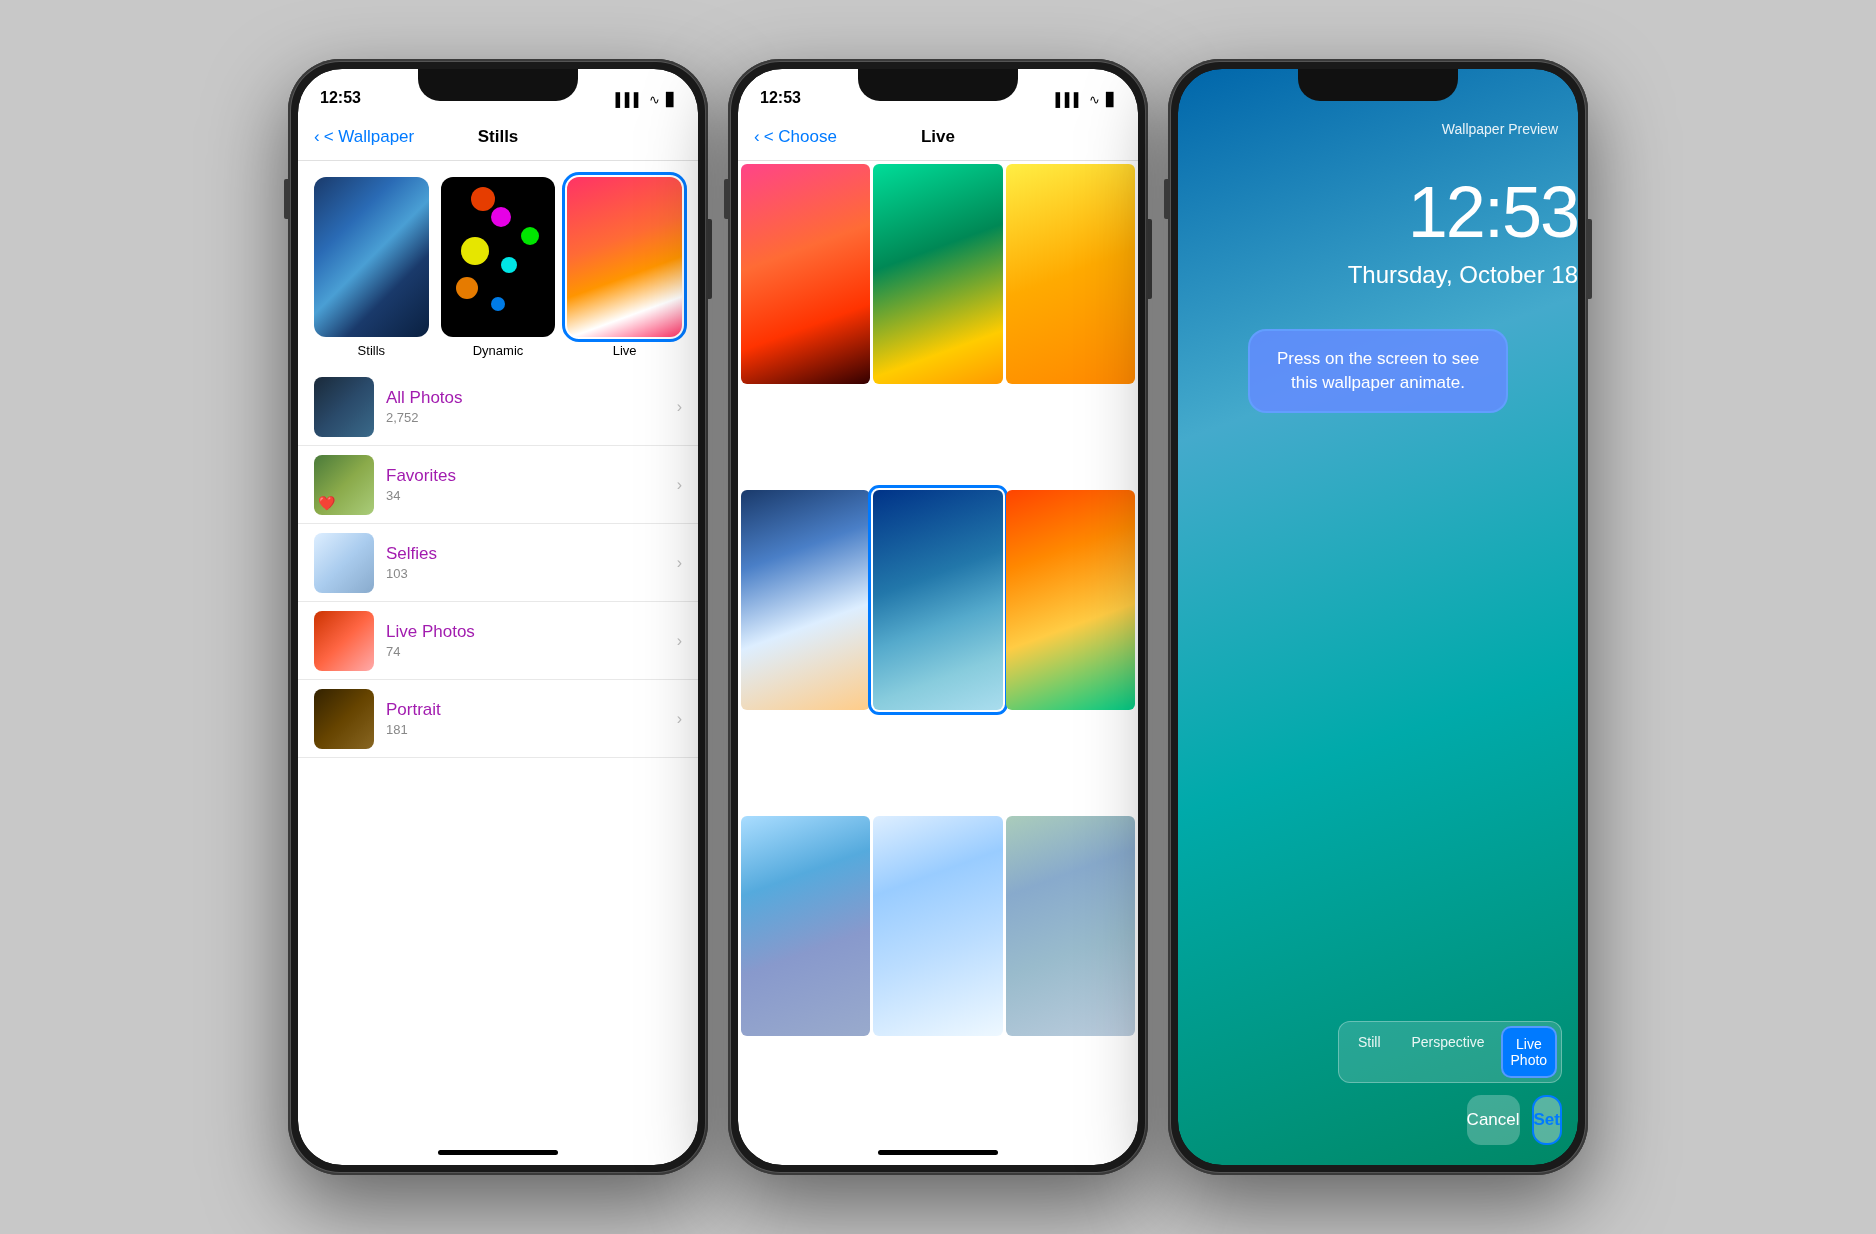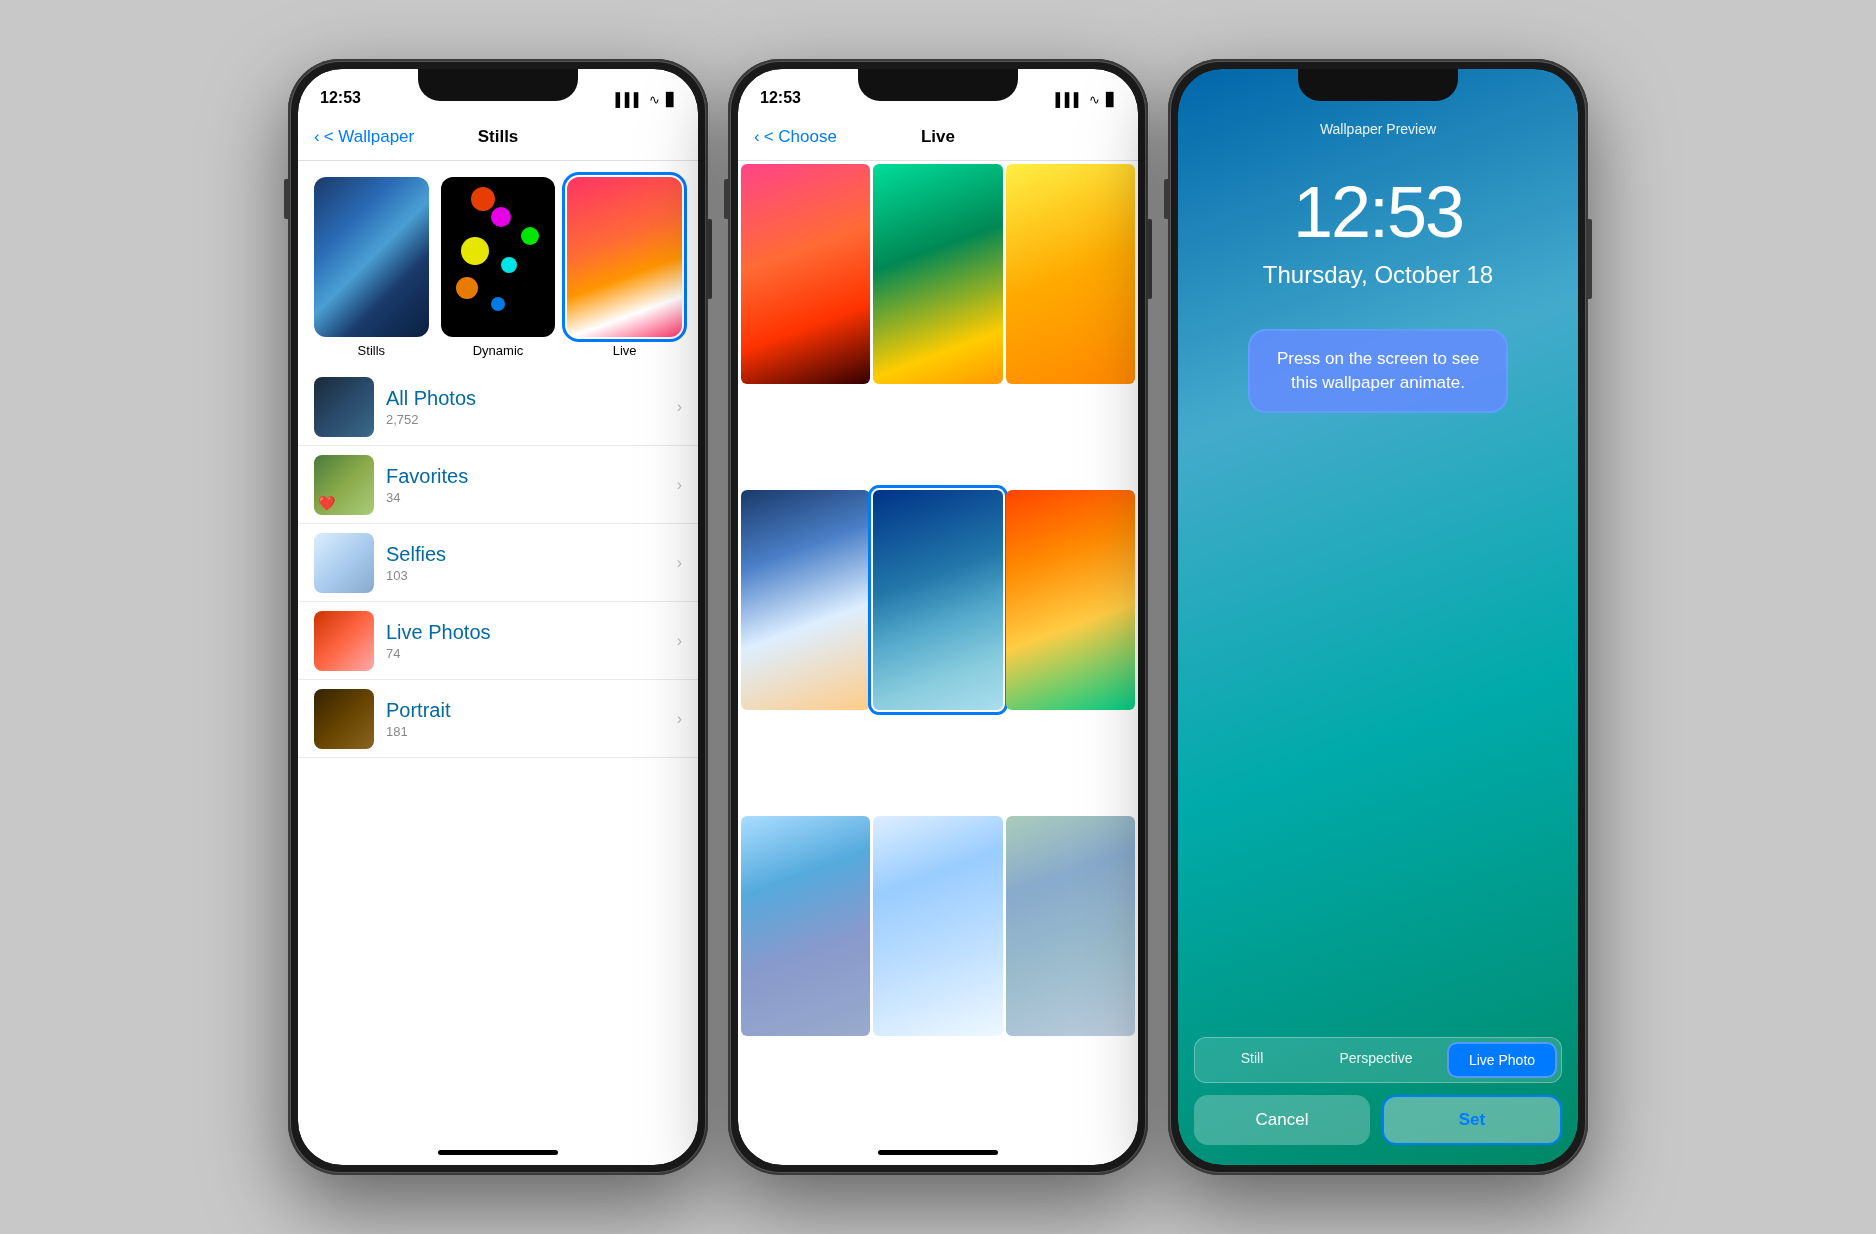--- a/index.html
+++ b/index.html
@@ -196,22 +196,22 @@
       border-radius: 8px;
       overflow: hidden;
       flex-shrink: 0;
     }
 
     .list-text {
       flex: 1;
     }
 
     .list-name {
-      font-size: 20px;
-      color: #0369a1;
+      font-size: 17px;
+      color: #a21caf;
       font-weight: 400;
     }
 
     .list-count {
       font-size: 13px;
       color: #888;
       margin-top: 2px;
     }
 
     .list-chevron {
@@ -237,20 +237,21 @@
     .wp3 { background: linear-gradient(160deg, #ffcc00 0%, #ff9500 50%, #ff6b35 100%); }
     .wp4 { background: linear-gradient(160deg, #1a3a6b 0%, #4a7fc7 30%, #8ab4f8 60%, #ffffff 80%, #ff9500 100%); }
     .wp6 { background: linear-gradient(160deg, #007AFF 0%, #00c8ff 40%, #a0e0ff 70%, #ffcc88 100%); }
     .wp7 { background: linear-gradient(160deg, #ff6b00 0%, #ff3300 30%, #cc0000 60%, #660000 100%); }
     .wp8 { background: linear-gradient(160deg, #003366 0%, #006699 30%, #44aacc 60%, #88ccdd 100%); }
     .wp9 { background: linear-gradient(160deg, #ff3366 0%, #ff6600 30%, #ffcc00 60%, #00aa44 100%); }
 
     
     .preview-screen {
       background: linear-gradient(160deg, #0066aa 0%, #44aacc 30%, #00aaaa 60%, #008866 100%);
+      align-items: flex-end;
     }
 
     .preview-header {
       text-align: center;
       padding: 8px 20px 4px;
       color: rgba(255,255,255,0.9);
       font-size: 14px;
       flex-shrink: 0;
     }
 
@@ -290,21 +291,21 @@
     .preview-spacer {
       flex: 1;
     }
 
     .preview-options {
       background: rgba(255,255,255,0.15);
       margin: 0 16px;
       border-radius: 12px;
       padding: 4px;
       display: flex;
-      gap: 18px;
+      gap: 12px;
       flex-shrink: 0;
       border: 1px solid rgba(255,255,255,0.3);
     }
 
     .option-btn {
       flex: 1;
       padding: 8px 4px;
       border-radius: 10px;
       text-align: center;
       font-size: 14px;

